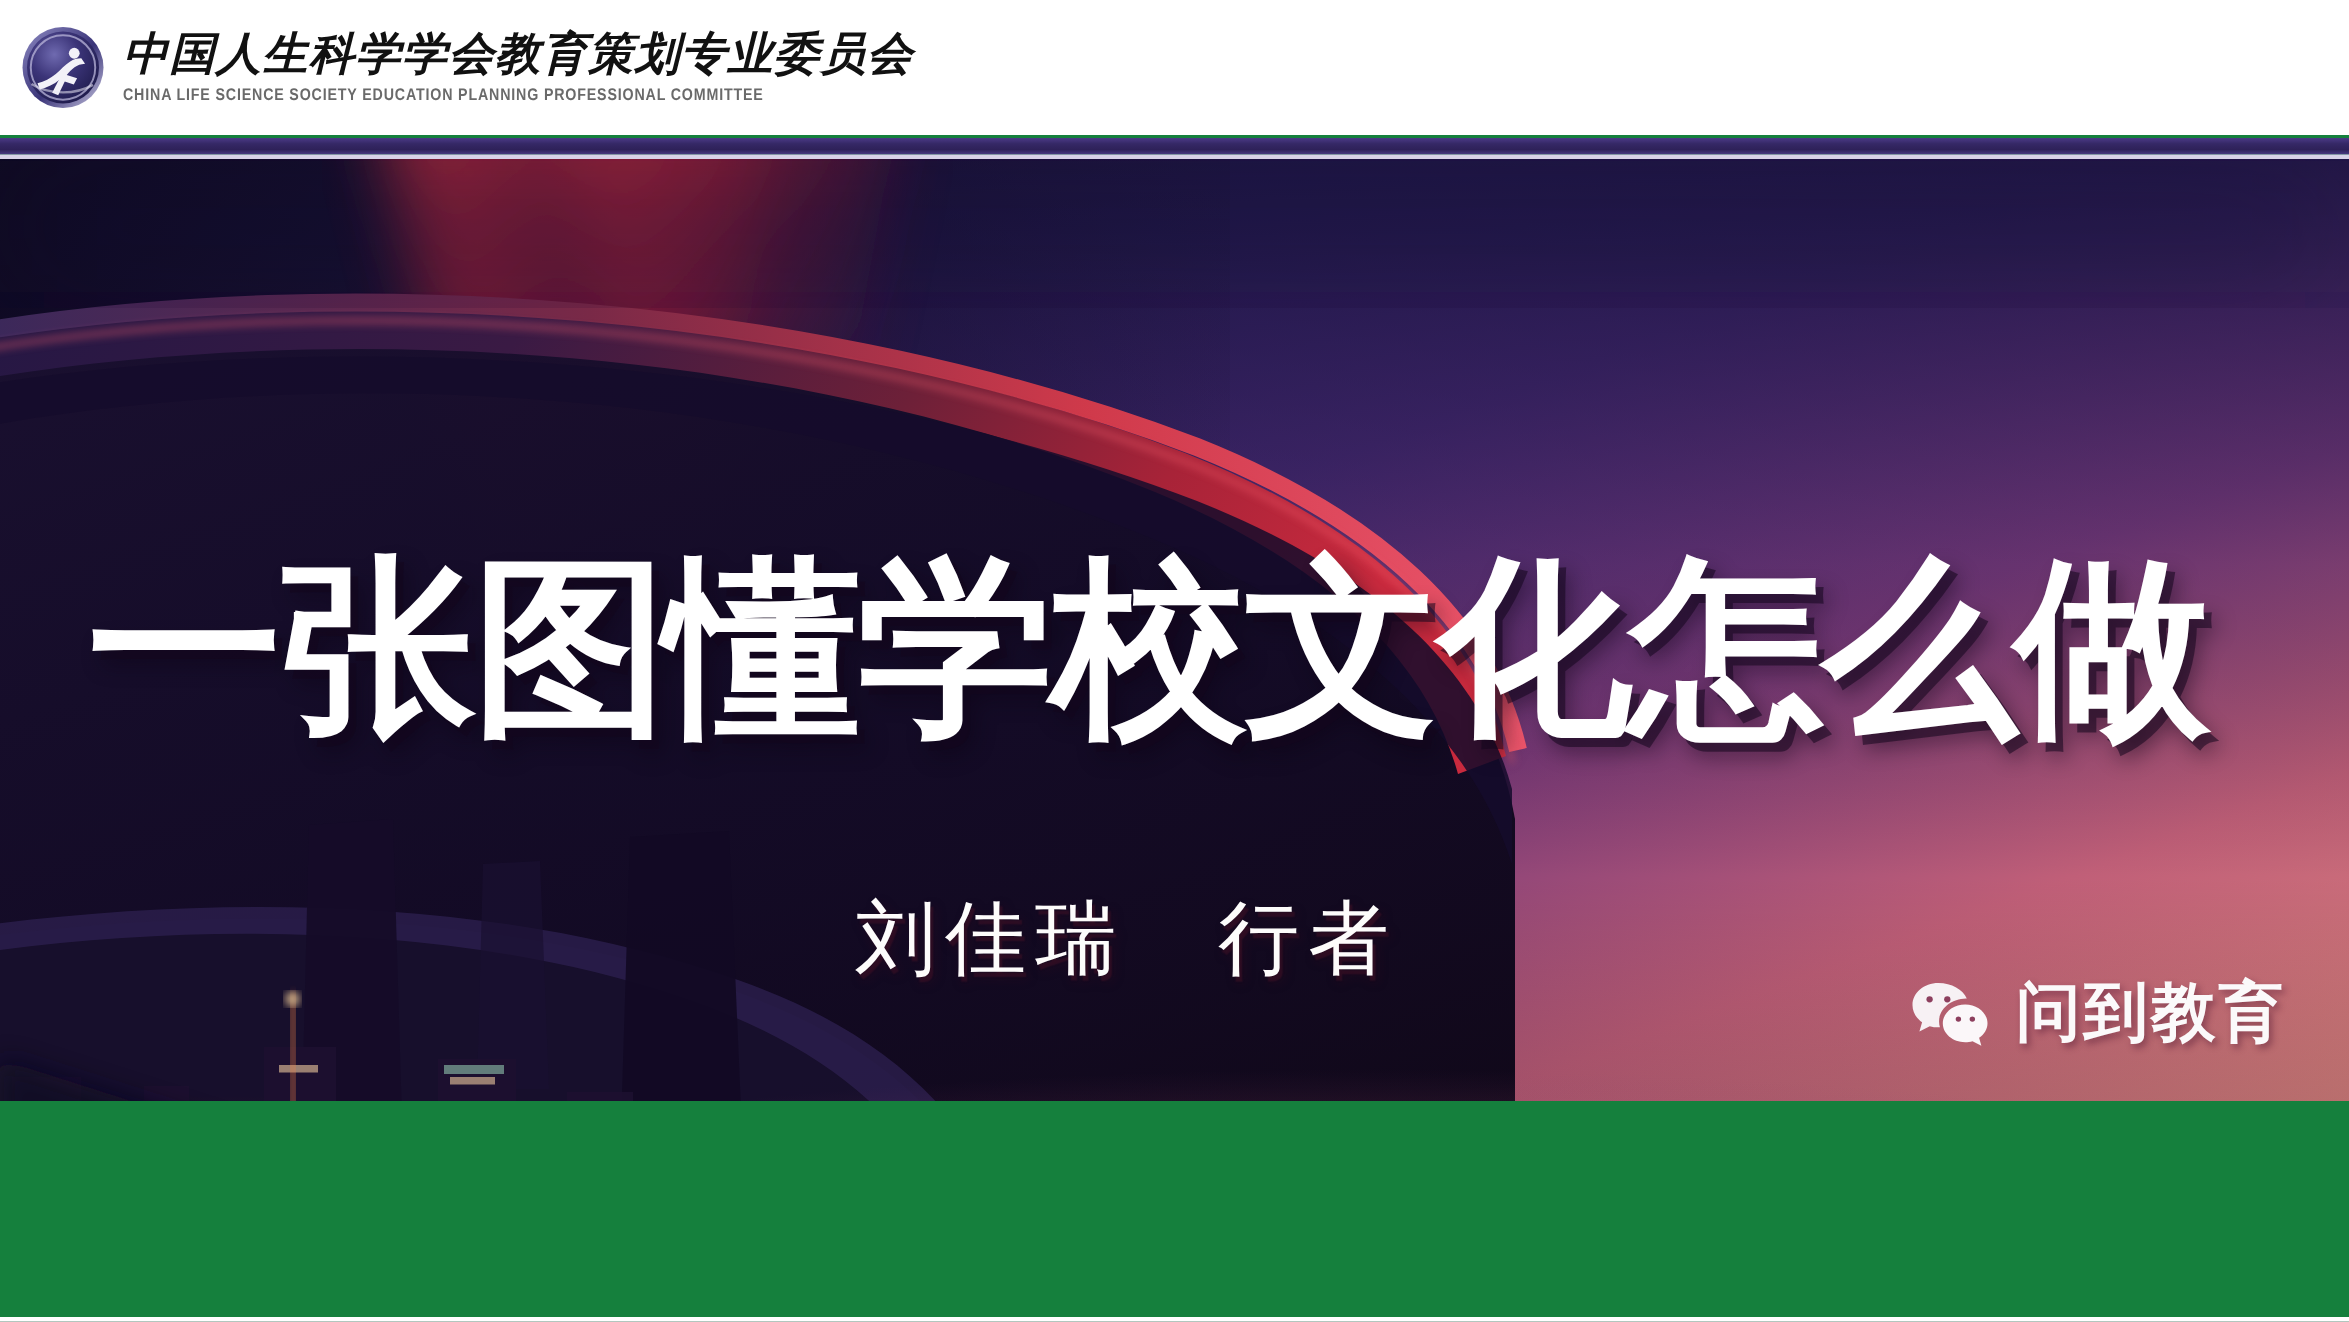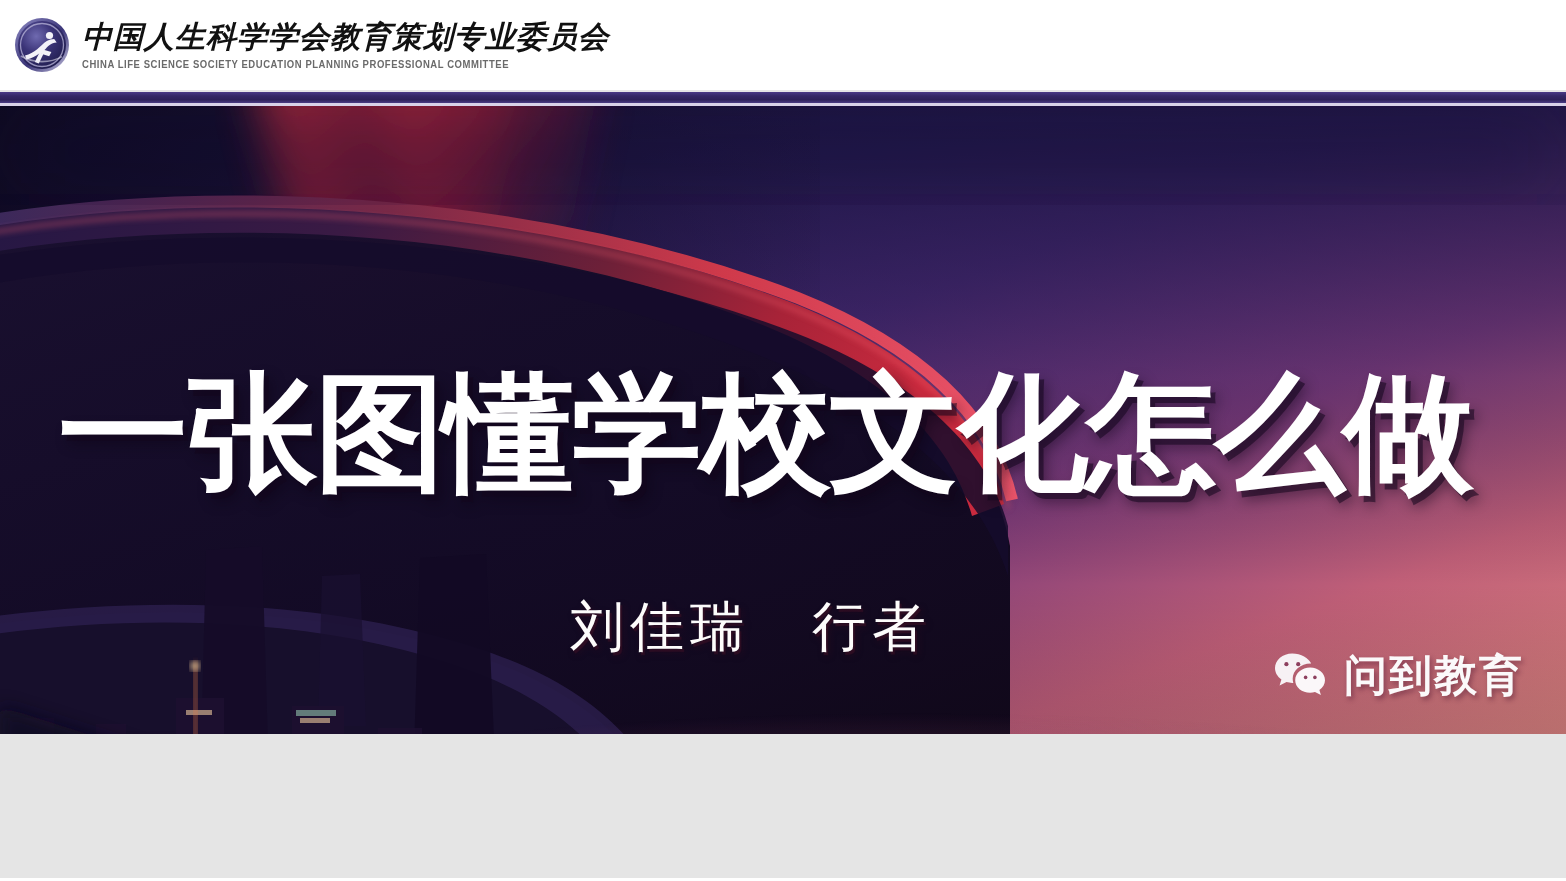--- a/index.html
+++ b/index.html
@@ -4,21 +4,21 @@
 <style>
   * { margin:0; padding:0; box-sizing:border-box; }
   html, body {
     width:1566px; height:881px;
     background:#ffffff;
     font-family:"Liberation Sans", "DejaVu Sans", sans-serif;
     overflow:hidden;
   }
 
   
-  .slide { position:relative; width:1566px; height:881px; background:#e5e5e5; }
+  .slide { position:relative; width:1566px; height:881px; background:#15803d; }
 
   
   .header {
     position:absolute; left:0; top:0; width:1566px; height:90px;
     background:#ffffff;
     display:flex; align-items:center;
   }
   .brand { display:flex; align-items:center; padding-left:12px; }
 
   .brand-logo {
@@ -99,21 +99,21 @@
        2px 3px 1px rgba(80,20,40,.40),
        3px 4px 7px rgba(60,12,30,.35);
   }
   .presenter-name  { font-size:54px; }
   .presenter-role  { font-size:54px; }
   .name-gap { display:inline-block; width:62px; }
 
   
   .wechat {
     position:absolute; right:42px; bottom:36px;
-    display:flex; align-items:flex-start; gap:18px;
+    display:flex; align-items:flex-end; gap:18px;
     z-index:6;
   }
   .wechat-icon { width:52px; height:44px; flex:0 0 52px; }
   .wechat-icon svg { display:block; width:52px; height:44px; }
   .wechat-label {
     font-family:"DejaVu Serif","Liberation Serif",serif;
     font-weight:700;
     font-size:43px; line-height:46px;
     color:#fbf9fa;
     letter-spacing:2px;

